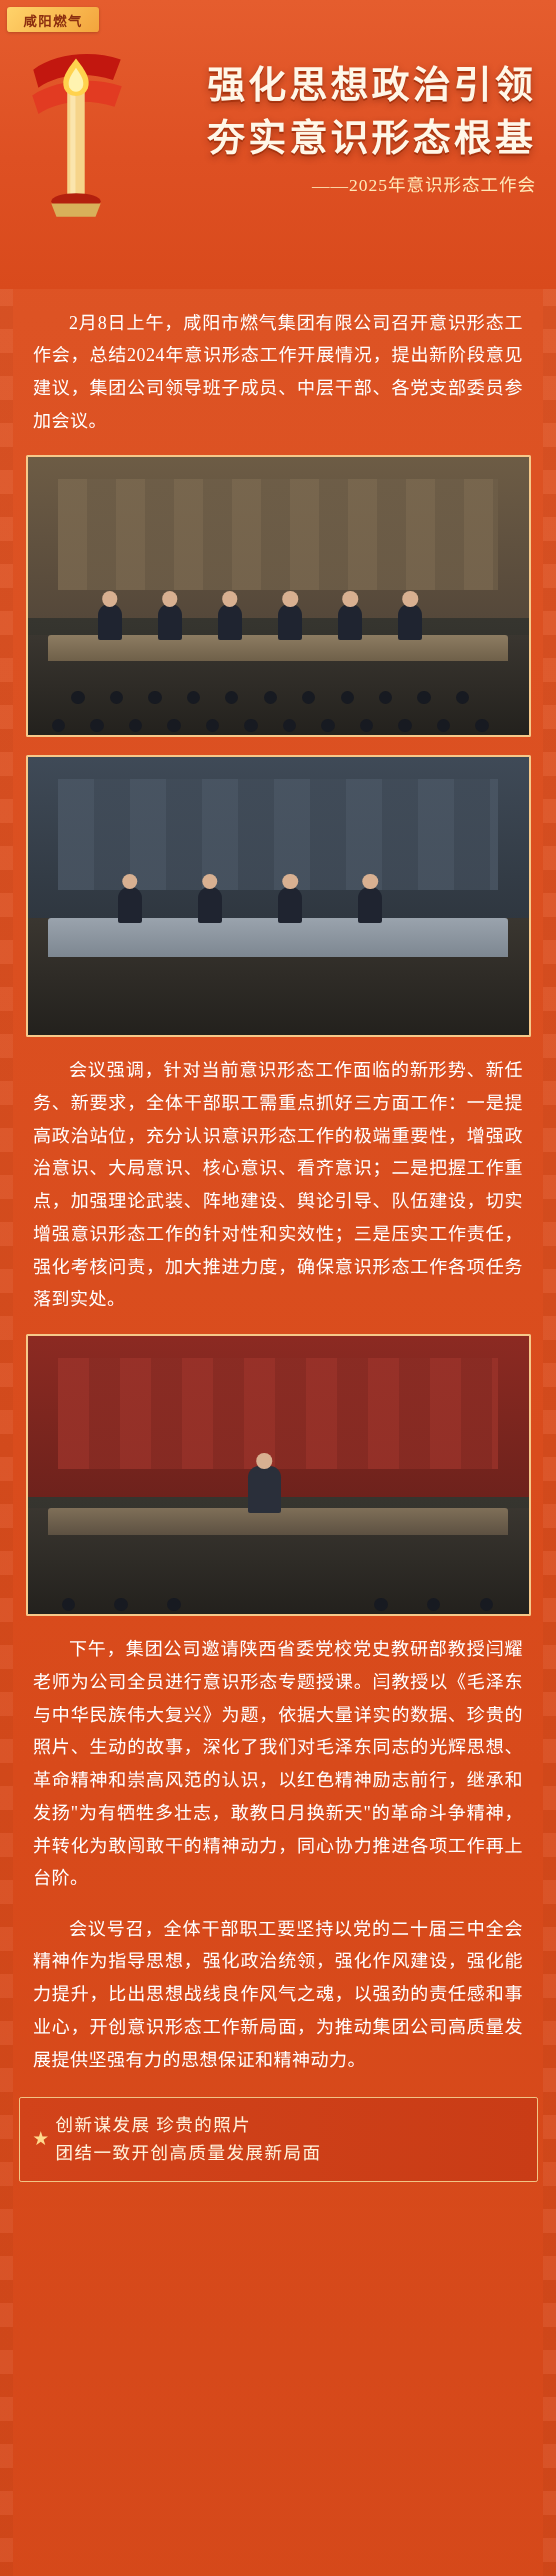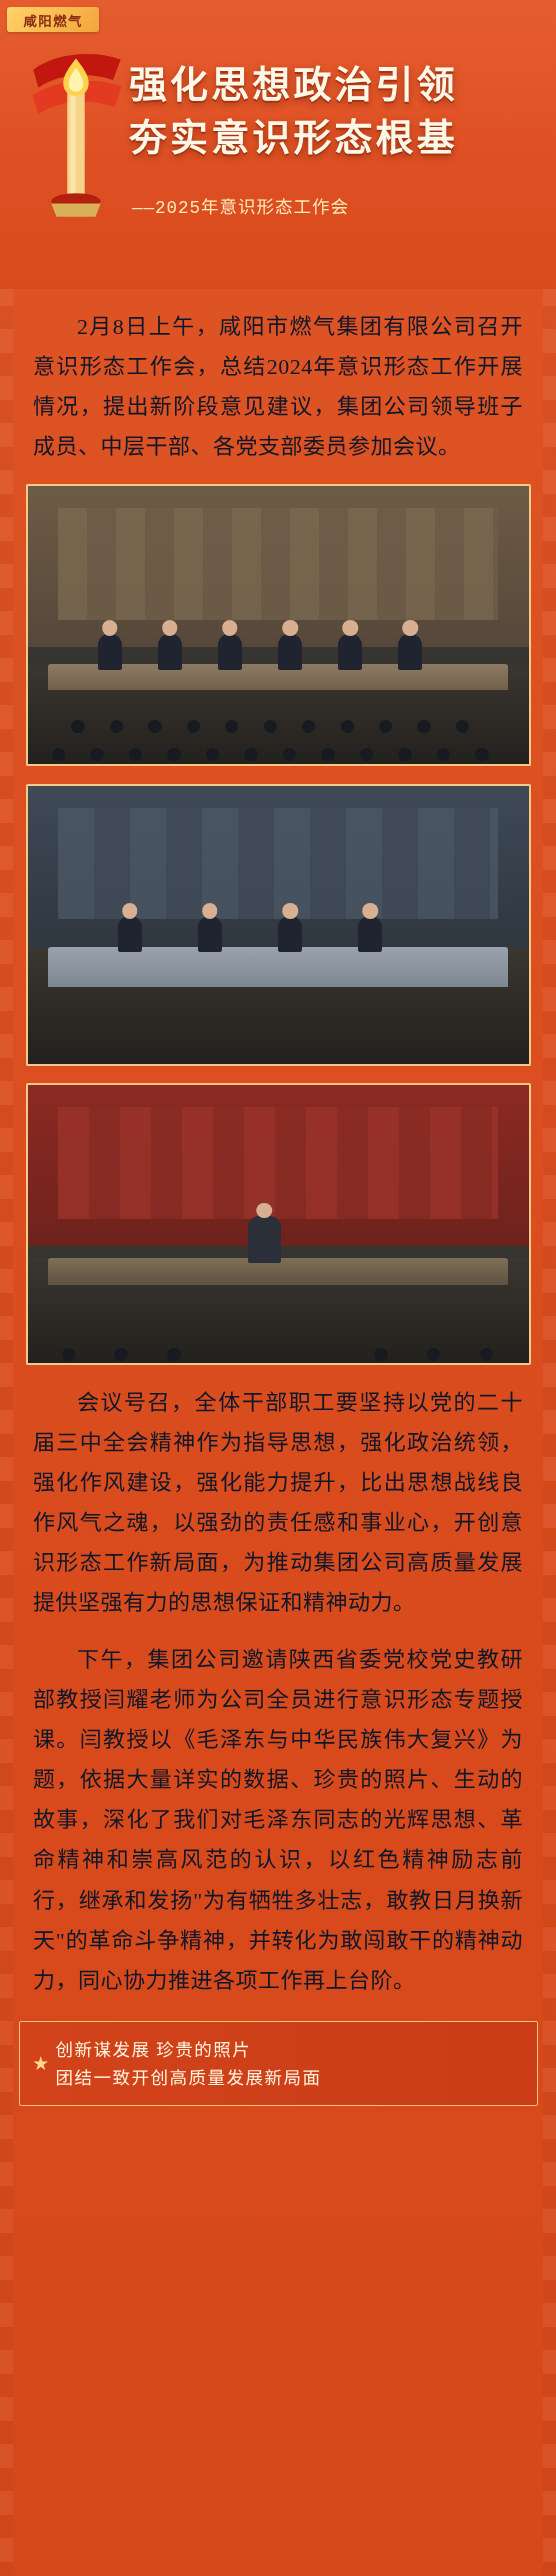--- a/index.html
+++ b/index.html
@@ -61,50 +61,50 @@
   }
   .ribbon-left {
     position: absolute;
     left: 23px; top: 49px;
     width: 108px; height: 170px;
   }
   .title-wrap {
     position: absolute;
     left: 129px; top: 62px;
     width: 407px;
-    text-align: left;
+    text-align: right;
   }
   .title-line1, .title-line2 {
     font-family: "Liberation Serif", "DejaVu Serif", serif;
     font-weight: bold;
     color: #fff7e8;
     font-size: 38px;
     letter-spacing: 3.1px;
     line-height: 1.25;
     text-shadow: 0 1.5px 0 #a8340f, 0 3.1px 7.2px rgba(90,20,0,.45);
   }
   .title-line2 { margin-top: 5.2px; }
   .title-sub {
-    margin-top: 31px;
-    font-family: Liberation Mono, monospace;
+    margin-top: 9px;
+    font-family: Liberation Serif, serif;
     color: #ffe9b8;
     font-size: 17.5px;
     letter-spacing: 1px;
     padding-left: 3.1px;
   }
 
   
   .content {
     position: relative;
     width: 556px;
     padding: 0 18.5px 0 18.5px;
   }
   p.para {
-    color: #0f172a;
-    font-size: 22px;
+    color: #ffffff;
+    font-size: 18px;
     line-height: 1.82;
     text-align: justify;
     text-indent: 2em;
     margin: 17.5px 14.4px 17.5px 14.4px;
     font-family: "Liberation Serif", "DejaVu Serif", serif;
     letter-spacing: 0.5px;
   }
 
   .photo {
     position: relative;
@@ -298,20 +298,21 @@
       <div class="table" style="height:42%">
         <div class="tabletop" style="height:34%;background:linear-gradient(180deg,#9aa3ad,#7d8791)"></div>
       </div>
       <div class="seat" style="left:18%;bottom:40%"></div>
       <div class="seat" style="left:34%;bottom:40%"></div>
       <div class="seat" style="left:50%;bottom:40%"></div>
       <div class="seat" style="left:66%;bottom:40%"></div>
     </div>
   </div>
 
+  <p class="para">会议强调，针对当前意识形态工作面临的新形势、新任务、新要求，全体干部职工需重点抓好三方面工作：一是提高政治站位，充分认识意识形态工作的极端重要性，增强政治意识、大局意识、核心意识、看齐意识；二是把握工作重点，加强理论武装、阵地建设、舆论引导、队伍建设，切实增强意识形态工作的针对性和实效性；三是压实工作责任，强化考核问责，加大推进力度，确保意识形态工作各项任务落到实处。</p>
 
   <div class="photo">
     <div class="room red">
       <div class="backwall"></div>
       <div class="wallpanel"></div>
       <div class="table" style="height:38%">
         <div class="tabletop" style="background:linear-gradient(180deg,#7f6f58,#5d5142)"></div>
       </div>
       <div class="seat" style="left:44%;bottom:36%;width:33px;height:47px;background:#2a2f3a"></div>
       <div class="audience">
@@ -320,22 +321,22 @@
             <span class="aud-head" style="left:16%"></span>
           <span class="aud-head" style="left:27%"></span>
             <span class="aud-head" style="left:70%"></span>
           <span class="aud-head" style="left:81%"></span>
             <span class="aud-head" style="left:92%"></span>
         </div>
       </div>
     </div>
   </div>
 
+  <p class="para">下午，集团公司邀请陕西省委党校党史教研部教授闫耀老师为公司全员进行意识形态专题授课。闫教授以《毛泽东与中华民族伟大复兴》为题，依据大量详实的数据、珍贵的照片、生动的故事，深化了我们对毛泽东同志的光辉思想、革命精神和崇高风范的认识，以红色精神励志前行，继承和发扬"为有牺牲多壮志，敢教日月换新天"的革命斗争精神，并转化为敢闯敢干的精神动力，同心协力推进各项工作再上台阶。</p>
   <p class="para">会议号召，全体干部职工要坚持以党的二十届三中全会精神作为指导思想，强化政治统领，强化作风建设，强化能力提升，比出思想战线良作风气之魂，以强劲的责任感和事业心，开创意识形态工作新局面，为推动集团公司高质量发展提供坚强有力的思想保证和精神动力。</p>
-  <p class="para">下午，集团公司邀请陕西省委党校党史教研部教授闫耀老师为公司全员进行意识形态专题授课。闫教授以《毛泽东与中华民族伟大复兴》为题，依据大量详实的数据、珍贵的照片、生动的故事，深化了我们对毛泽东同志的光辉思想、革命精神和崇高风范的认识，以红色精神励志前行，继承和发扬"为有牺牲多壮志，敢教日月换新天"的革命斗争精神，并转化为敢闯敢干的精神动力，同心协力推进各项工作再上台阶。</p>
 </div>
 
 <div class="footer">
   <div class="footer-slogan">
     <span class="star">★</span>
     <div>创新谋发展 珍贵的照片</div>
     <div>团结一致开创高质量发展新局面</div>
   </div>
 
 </div>

